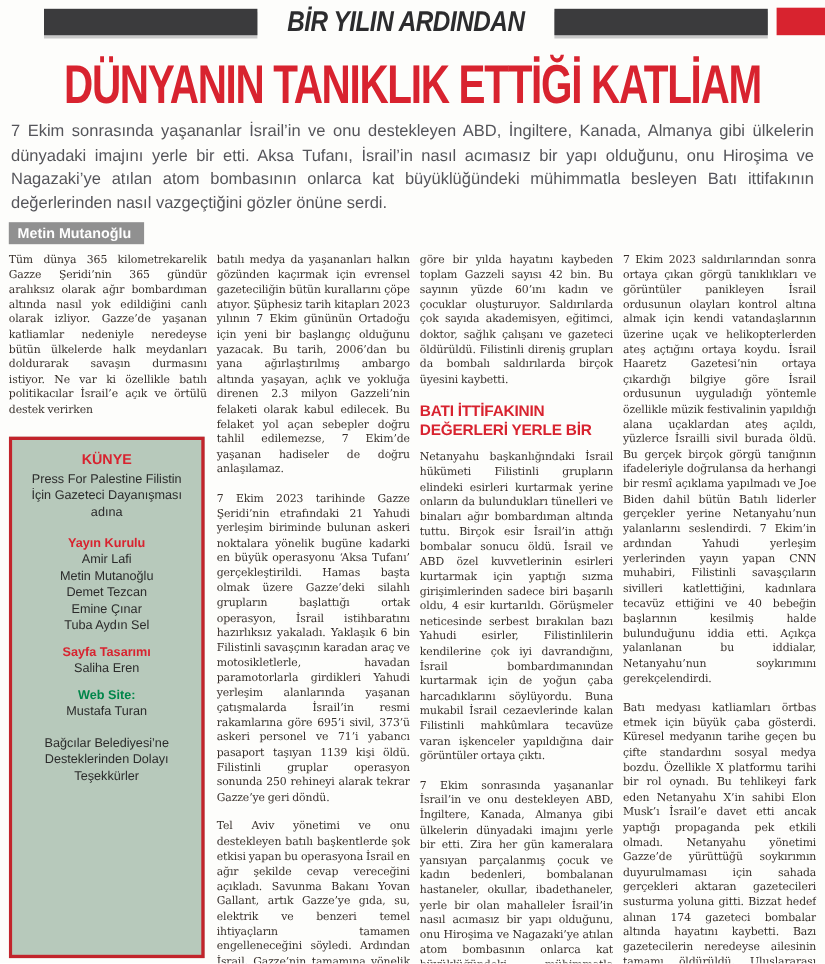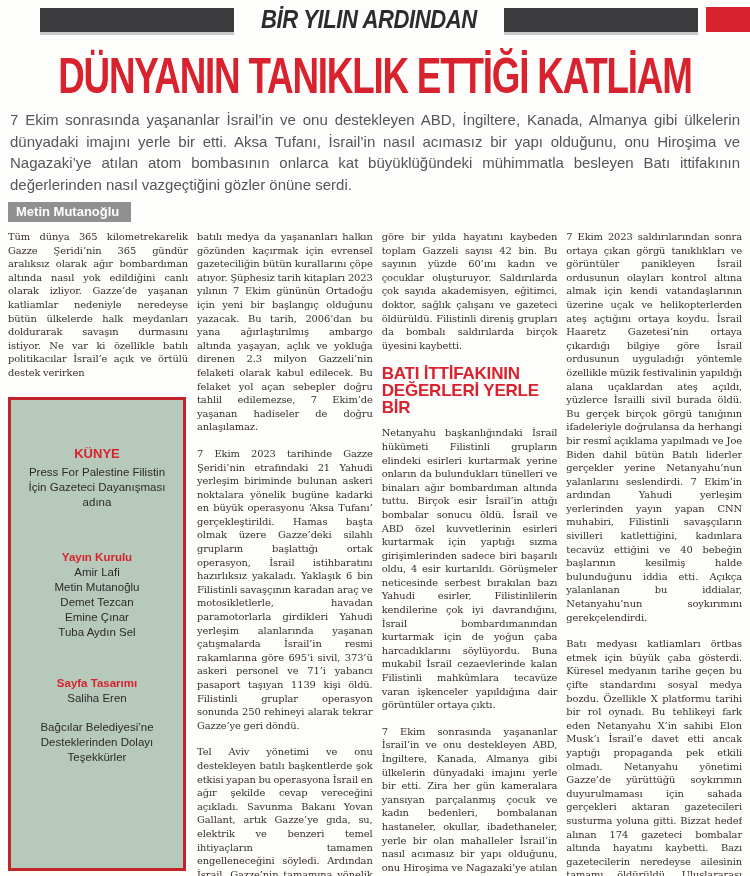--- a/index.html
+++ b/index.html
@@ -37,36 +37,36 @@
   
   .columns{display:flex;gap:9px;margin:8px 8px 0 8px;height:655px;overflow:hidden;}
   .col{flex:1;min-width:0;}
   .col-first{flex:0 0 180px;display:flex;flex-direction:column;}
   .body .para, .para{
     margin:0 0 13px 0;font-size:9.9px;line-height:13.6px;text-align:justify;
     letter-spacing:-.1px;word-spacing:-.4px;color:#38302b;
   }
   .subhead{
     margin:2px 0 10px 0;font-family:"Liberation Sans",sans-serif;font-weight:bold;
-    font-size:17px;line-height:17px;color:#d8232f;white-space:pre-line;
+    font-size:14px;line-height:17px;color:#d8232f;white-space:pre-line;
     letter-spacing:-.2px;
   }
   
   .masthead{
     flex:1;margin:4px 2px 14px 0;border:3px solid #c2242b;background:#b7c9bb;
     font-family:"Liberation Sans",sans-serif;text-align:center;color:#2b2b2b;
     padding:10px 6px 12px 6px;box-sizing:border-box;display:flex;flex-direction:column;
   }
   .m-title{font-weight:bold;font-size:13px;margin-bottom:2px;}
   .m-org{font-size:11.5px;line-height:15px;margin:2px 8px 4px 8px;}
   .m-section{margin-top:9px;}
   .m-head{font-weight:bold;font-size:11.5px;line-height:15px;}
   .m-names{font-size:11.5px;line-height:15px;white-space:pre-line;}
   .m-thanks{font-size:11.5px;line-height:15px;margin:14px 10px 0 10px;}
-  .red{color:#d8232f;margin-top:36px;}
+  .red{color:#d8232f;}
   .green{color:#00864a;}
 </style>
 </head>
 <body>
 
 <div class="page">
 
   
   <div class="topbar">
     <div class="bar"></div>
@@ -110,20 +110,24 @@
             </div>
 
 
 
             <div class="m-section">
               <div class="m-head red">Sayfa Tasarımı</div>
               <div class="m-names">Saliha Eren</div>
             </div>
 
 
+            <div class="m-section">
+              <div class="m-head green">Web Site:</div>
+              <div class="m-names">Mustafa Turan</div>
+            </div>
 
         </div>
         <div class="m-thanks">Bağcılar Belediyesi’ne Desteklerinden Dolayı Teşekkürler</div>
 
       </aside>
     </div>
 
     <div class="col">
       <p class="para">batılı medya da yaşananları halkın gözünden kaçırmak için evrensel gazeteciliğin bütün kurallarını çöpe atıyor. Şüphesiz tarih kitapları 2023 yılının 7 Ekim gününün Ortadoğu için yeni bir başlangıç olduğunu yazacak. Bu tarih, 2006’dan bu yana ağırlaştırılmış ambargo altında yaşayan, açlık ve yokluğa direnen 2.3 milyon Gazzeli’nin felaketi olarak kabul edilecek. Bu felaket yol açan sebepler doğru tahlil edilemezse, 7 Ekim’de yaşanan hadiseler de doğru anlaşılamaz.</p>
         <p class="para">7 Ekim 2023 tarihinde Gazze Şeridi’nin etrafındaki 21 Yahudi yerleşim biriminde bulunan askeri noktalara yönelik bugüne kadarki en büyük operasyonu ‘Aksa Tufanı’ gerçekleştirildi. Hamas başta olmak üzere Gazze’deki silahlı grupların başlattığı ortak operasyon, İsrail istihbaratını hazırlıksız yakaladı. Yaklaşık 6 bin Filistinli savaşçının karadan araç ve motosikletlerle, havadan paramotorlarla girdikleri Yahudi yerleşim alanlarında yaşanan çatışmalarda İsrail’in resmi rakamlarına göre 695’i sivil, 373’ü askeri personel ve 71’i yabancı pasaport taşıyan 1139 kişi öldü. Filistinli gruplar operasyon sonunda 250 rehineyi alarak tekrar Gazze’ye geri döndü.</p>

